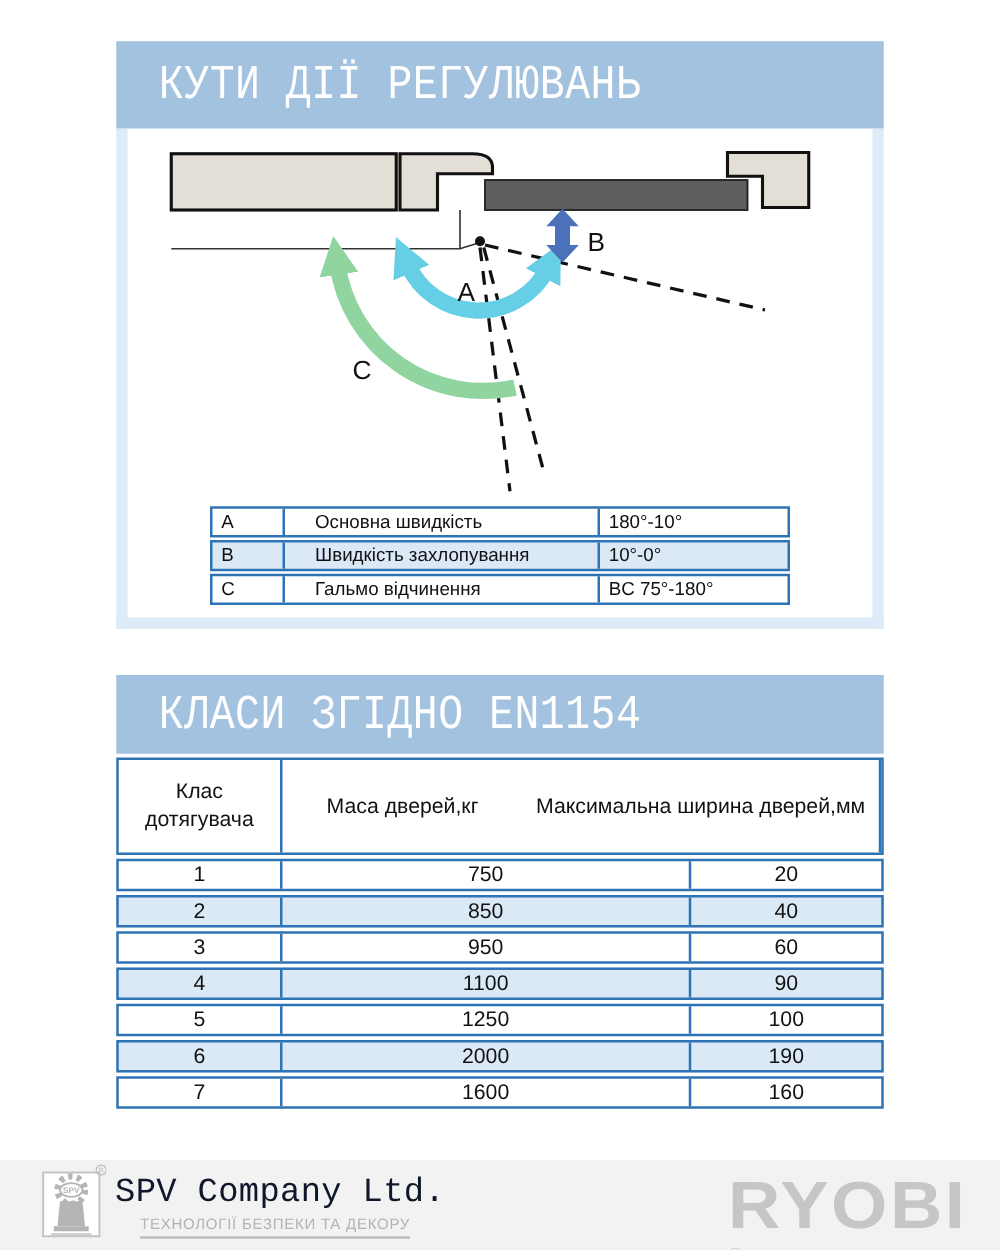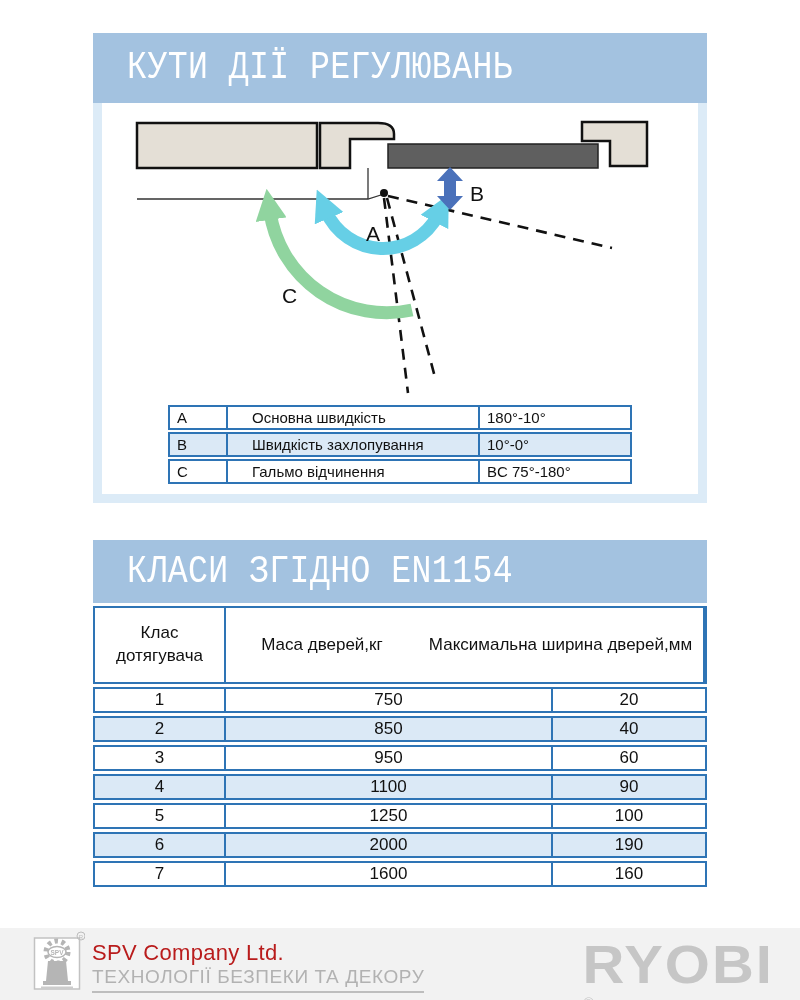--- a/index.html
+++ b/index.html
@@ -42,23 +42,23 @@
   .t2-c { display:flex; align-items:center; justify-content:center; text-align:center; }
   .t2-c1 { width:131px; border-right:2px solid #2e74b5; }
   .t2-c2 { flex:1;      border-right:2px solid #2e74b5; }
   .t2-c3 { width:152px; }
   .t2-head .t2-c1 { line-height:1.35; padding:0 14px; }
 
   
   .footer { position:absolute; left:0; top:928px; width:800px; height:72px; background:#f2f2f2; }
   .spv { position:absolute; left:33px; top:3px; display:flex; }
   .spv-text { margin-left:7px; padding-top:9px; }
-  .spv-name { font-size:22px; color:#b91c1c; letter-spacing:.3px; white-space:nowrap; }
-  .spv-tagline { display:inline-block; font-size:19px; color:#b2b2b2; letter-spacing:.6px;
-                 border-bottom:2px solid #bdbdbd; padding-bottom:3px; white-space:nowrap; }
+  .spv-name { font-size:27px; color:#0f172a; letter-spacing:.3px; white-space:nowrap;font-family:Liberation Mono, monospace; }
+  .spv-tagline { display:inline-block; font-size:12px; color:#b2b2b2; letter-spacing:.6px;
+                 border-bottom:2px solid #bdbdbd; padding-bottom:3px; white-space:nowrap;margin-left:20px; }
   .ryobi { position:absolute; right:26px; top:0px; display:flex; align-items:flex-start;flex-direction:column; }
   .ryobi-name { font-size:58px; font-weight:700; color:#c6c6c6; letter-spacing:2px;
                 transform:scaleY(.92); transform-origin:bottom; white-space:nowrap; }
   .ryobi-reg { font-size:14px; color:#c6c6c6; margin-left:1px; margin-bottom:8px; }
 </style>
 </head>
 <body>
 
 <div class="page">
 

